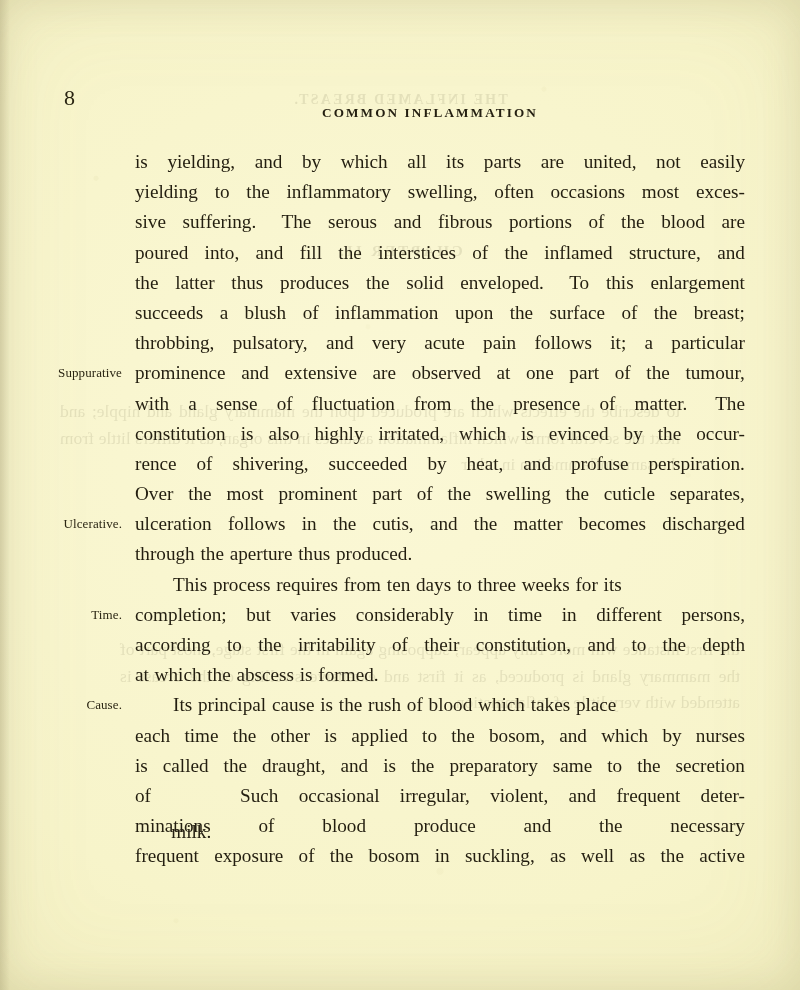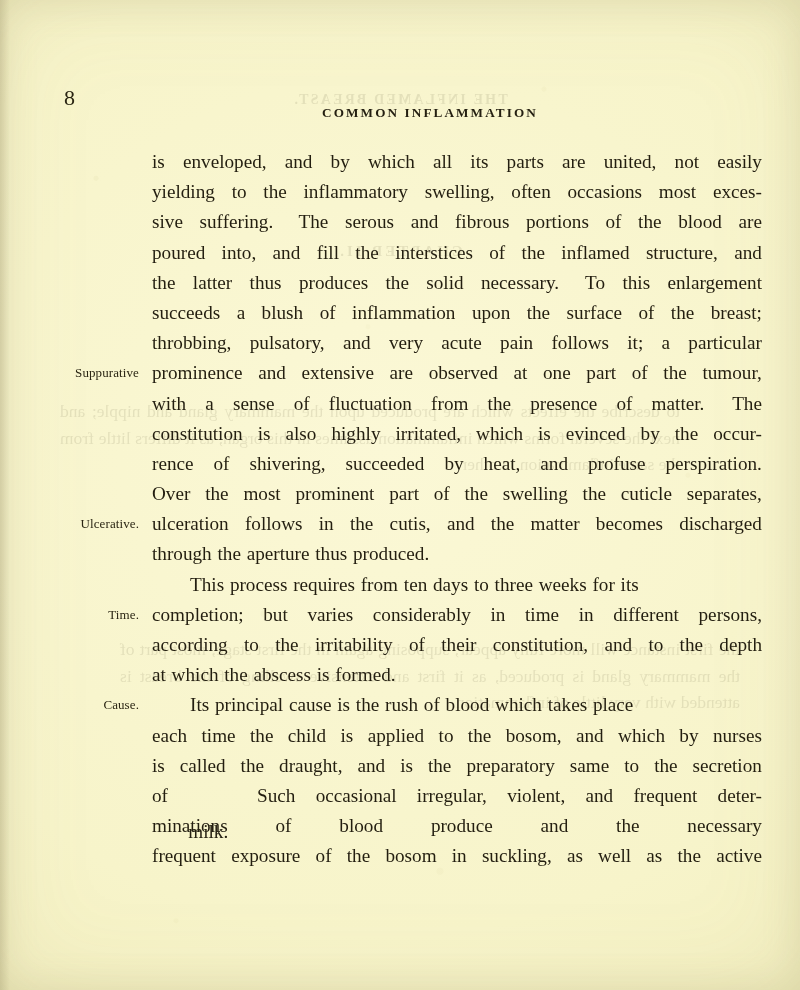--- a/index.html
+++ b/index.html
@@ -123,21 +123,21 @@
     font-size: 13.2px;
     font-weight: bold;
     letter-spacing: 2.1px;
     color: #241f11;
     font-variant: small-caps;
     margin-top: 16px;
   }
 
   .textblock {
     position: absolute;
-    left: 152px;
+    left: 135px;
     top: 147px;
     width: 610px;
   }
 
   .line {
     position: relative;
     height: 30.2px;
     font-size: 19.2px;
     line-height: 30.2px;
     color: #231e10;
@@ -180,21 +180,21 @@
   <div class="content">
 
     <div class="folio">8</div>
 
     <div class="running-head">COMMON INFLAMMATION</div>
 
     <div class="textblock" id="textblock">
         <div class="line">
           <span class="lt">
             <span>is</span>
-            <span>enveloped,</span>
+            <span>yielding,</span>
             <span>and</span>
             <span>by</span>
             <span>which</span>
             <span>all</span>
             <span>its</span>
             <span>parts</span>
             <span>are</span>
             <span>united,</span>
             <span>not</span>
             <span>easily</span>
@@ -244,21 +244,21 @@
           </span>
         </div>
         <div class="line">
           <span class="lt">
             <span>the</span>
             <span>latter</span>
             <span>thus</span>
             <span>produces</span>
             <span>the</span>
             <span>solid</span>
-            <span style="margin-right: 0.45em;">necessary.</span>
+            <span style="margin-right: 0.45em;">enveloped.</span>
             <span>To</span>
             <span>this</span>
             <span>enlargement</span>
           </span>
         </div>
         <div class="line">
           <span class="lt">
             <span>succeeds</span>
             <span>a</span>
             <span>blush</span>
@@ -452,21 +452,21 @@
             <span>which</span>
             <span>takes</span>
             <span>place</span>
           </span>
         </div>
         <div class="line">
           <span class="lt">
             <span>each</span>
             <span>time</span>
             <span>the</span>
-            <span>child</span>
+            <span>other</span>
             <span>is</span>
             <span>applied</span>
             <span>to</span>
             <span>the</span>
             <span>bosom,</span>
             <span>and</span>
             <span>which</span>
             <span>by</span>
             <span>nurses</span>
           </span>

